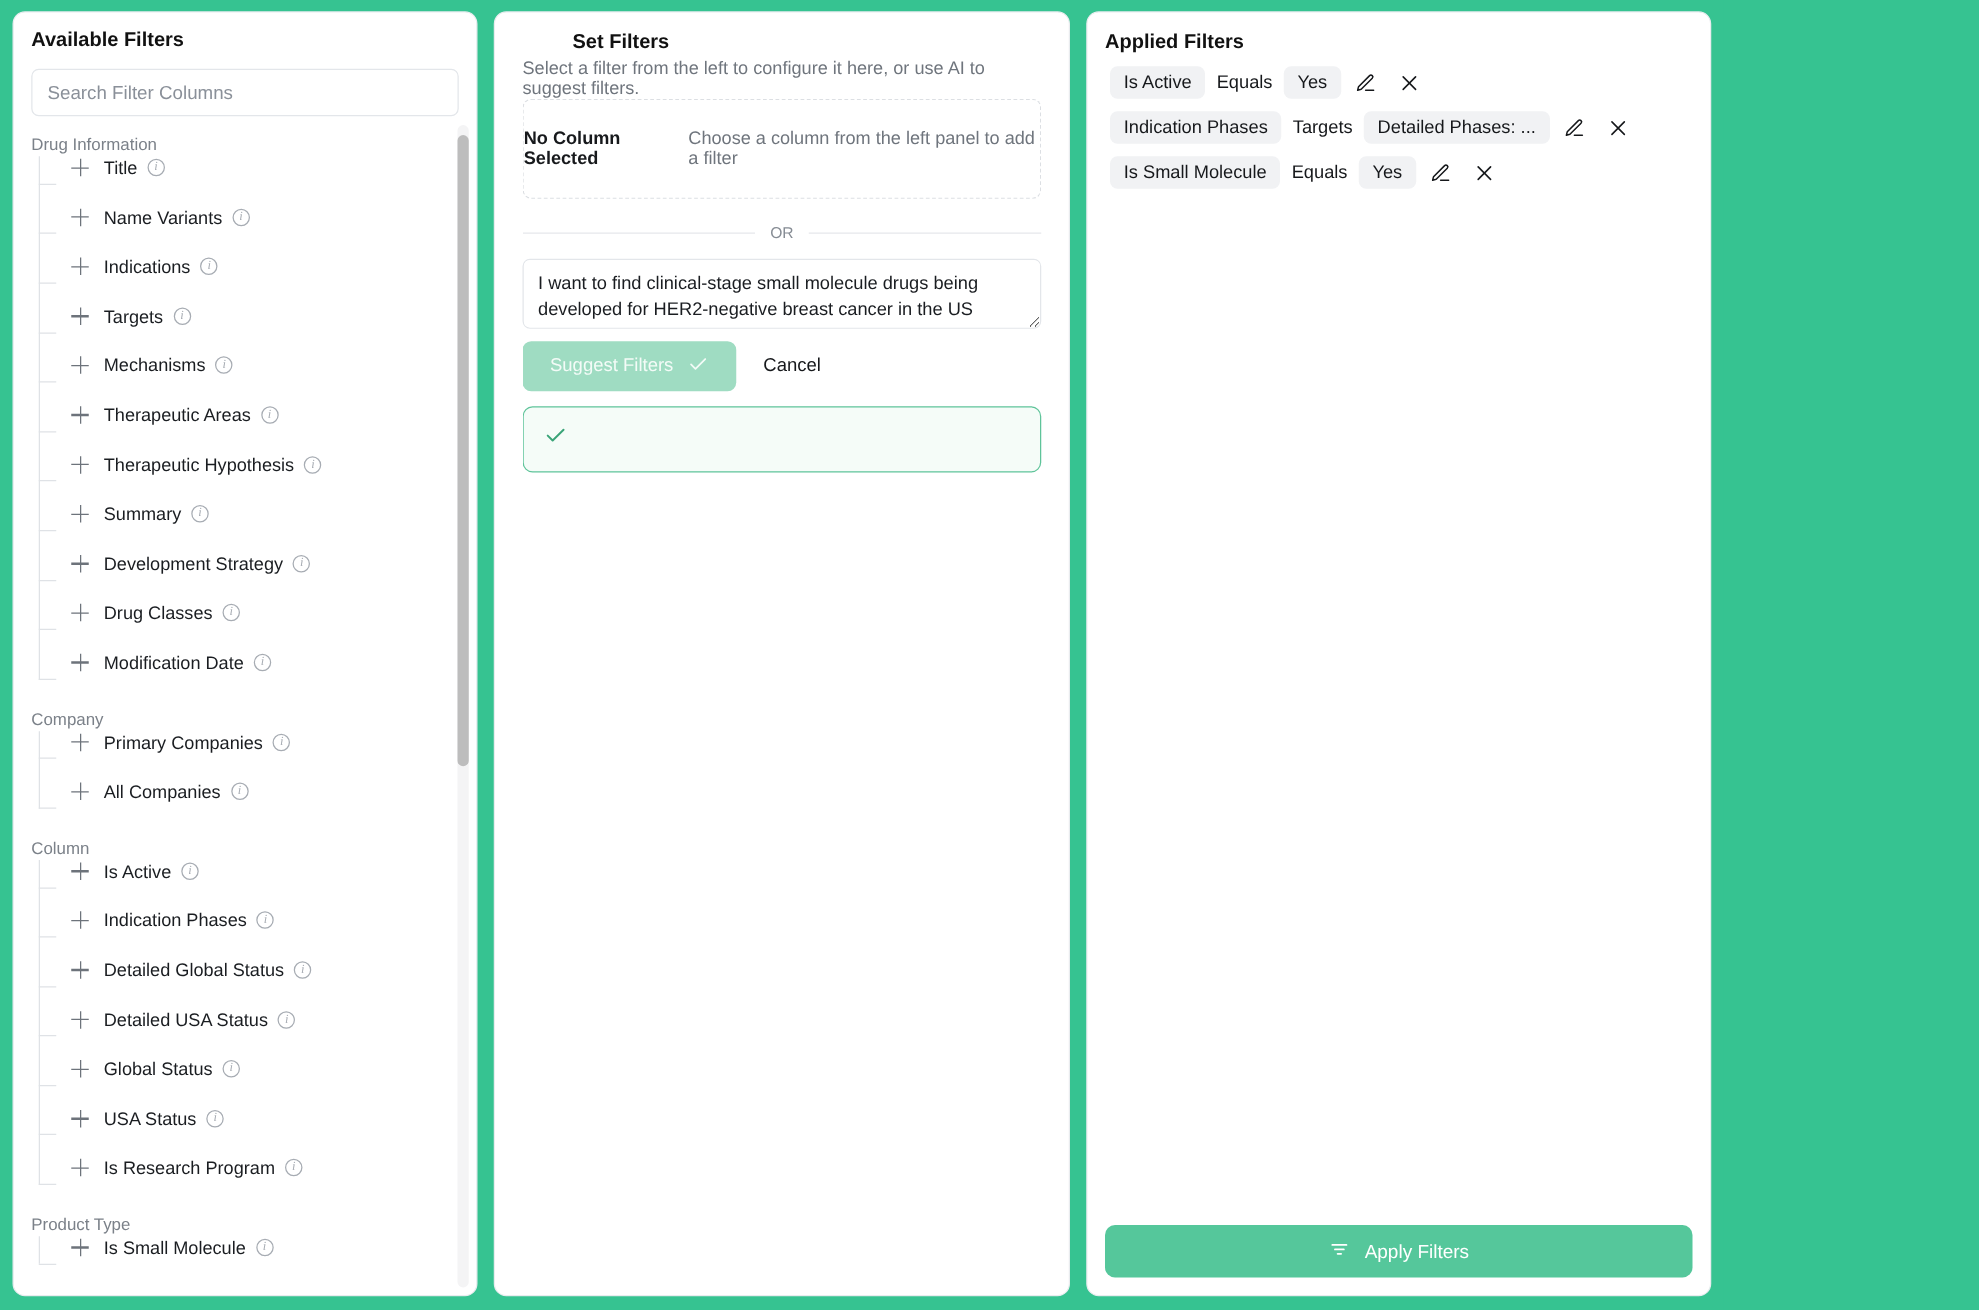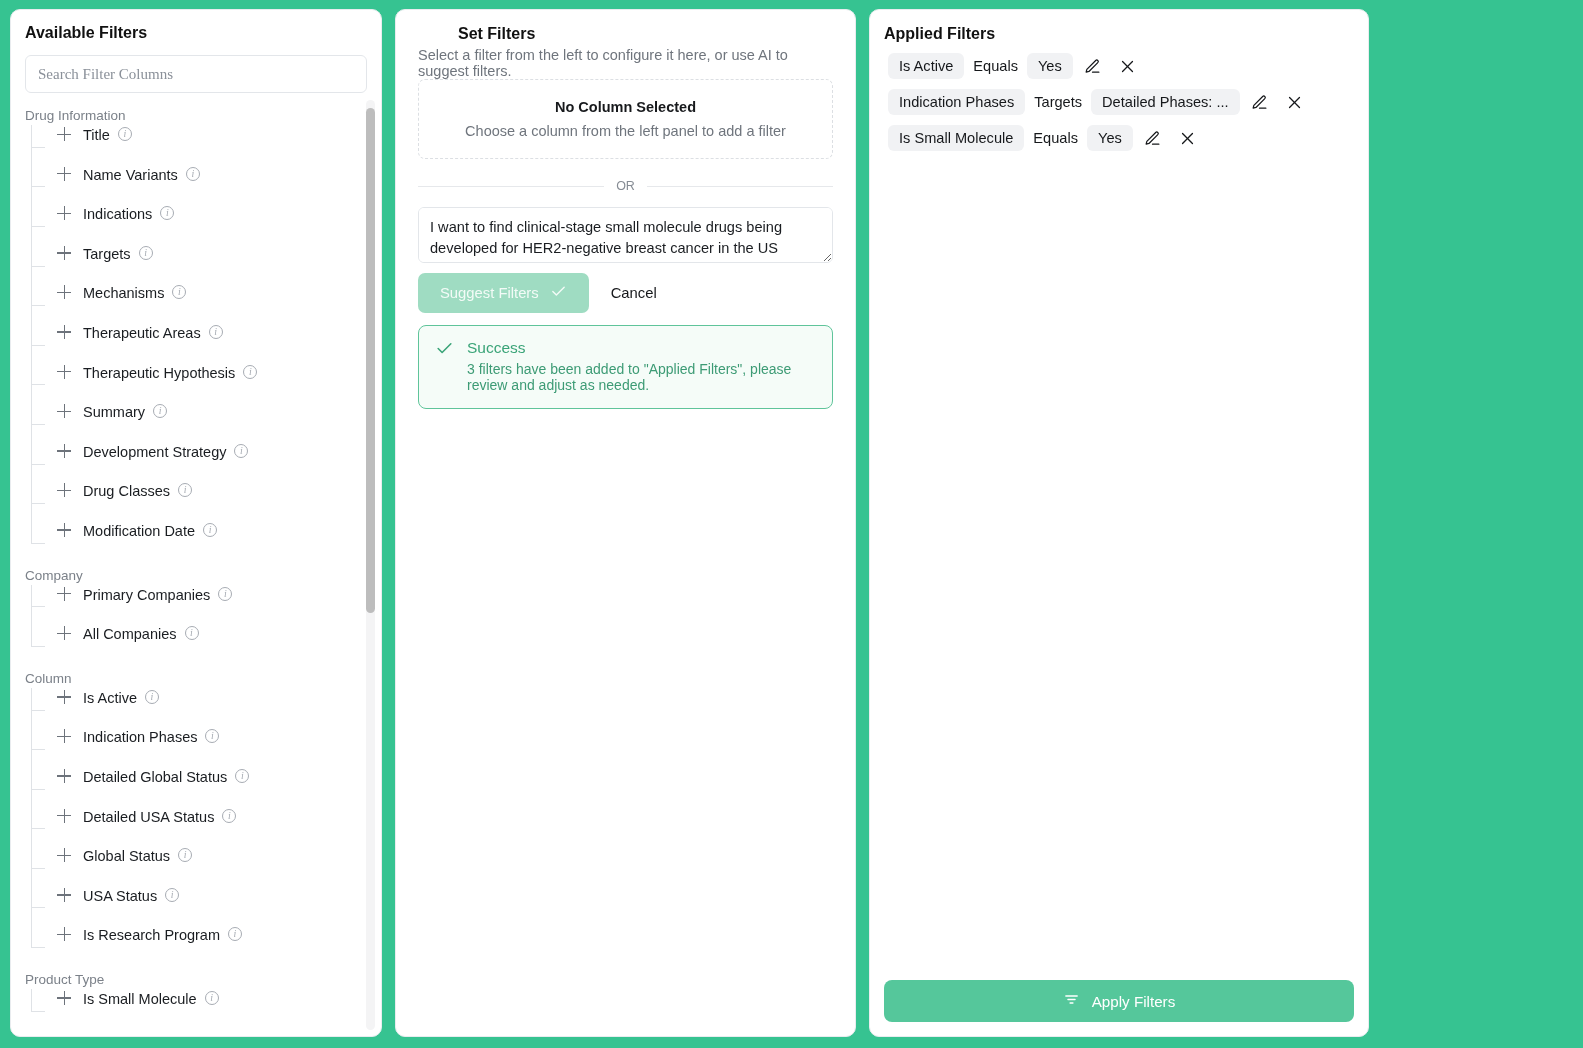--- a/index.html
+++ b/index.html
@@ -40,21 +40,21 @@
     margin-bottom: 13px;
   }
   #search-input {
     margin: 0 14px 10px 14px;
     height: 38px;
     border: 1px solid #e3e6ea;
     border-radius: 6px;
     padding: 0 12px;
     font-size: 15px;
     color: #222;
-    font-family: Liberation Serif, serif;
+    font-family: Liberation Sans, sans-serif;
     outline: none;
     background: #fff;
   }
   #search-input::placeholder { color: #8a9099; }
   #tree-scroll {
     flex: 1;
     overflow: hidden;
     position: relative;
     padding-left: 14px;
     padding-right: 22px;
@@ -146,21 +146,21 @@
   #middle-panel .panel-title { padding: 0; margin-bottom: 4px; margin-left: 40px; }
   .panel-subtitle {
     font-size: 14.5px;
     color: #6f757d;
   }
   #no-column-box {
     border: 1px dashed #dcdfe3;
     border-radius: 7px;
     height: 80px;
     display: flex;
-    flex-direction: column;
+    flex-direction: row;
     align-items: center;
     justify-content: center;
     gap: 8px;
   }
   #no-column-title { font-size: 14.5px; font-weight: bold; color: #17191c; }
   #no-column-sub { font-size: 14.5px; color: #6f757d; }
   #or-divider {
     display: flex; align-items: center;
     margin: 20px 0 14px 0;
     gap: 12px;
@@ -433,24 +433,20 @@
       </button>
       <button id="cancel-button">Cancel</button>
     </div>
 
     <div id="success-box">
       <span class="check-glyph">
         <svg width="19" height="19" viewBox="0 0 24 24" fill="none" stroke="#3aa478" stroke-width="2" stroke-linecap="round" stroke-linejoin="round">
             <polyline points="20 6 9 17 4 12"></polyline>
           </svg>
       </span>
-      <div>
-        <div id="success-title">Success</div>
-        <div id="success-message">3 filters have been added to "Applied Filters", please review and adjust as needed.</div>
-      </div>
     </div>
   </div>
 
   <div class="panel" id="right-panel">
     <div class="panel-title">Applied Filters</div>
     <div id="applied-list">
         <div class="filter-chip-row">
           <span class="chip">Is Active</span>
           <span class="op-text">Equals</span>
           <span class="chip">Yes</span>

